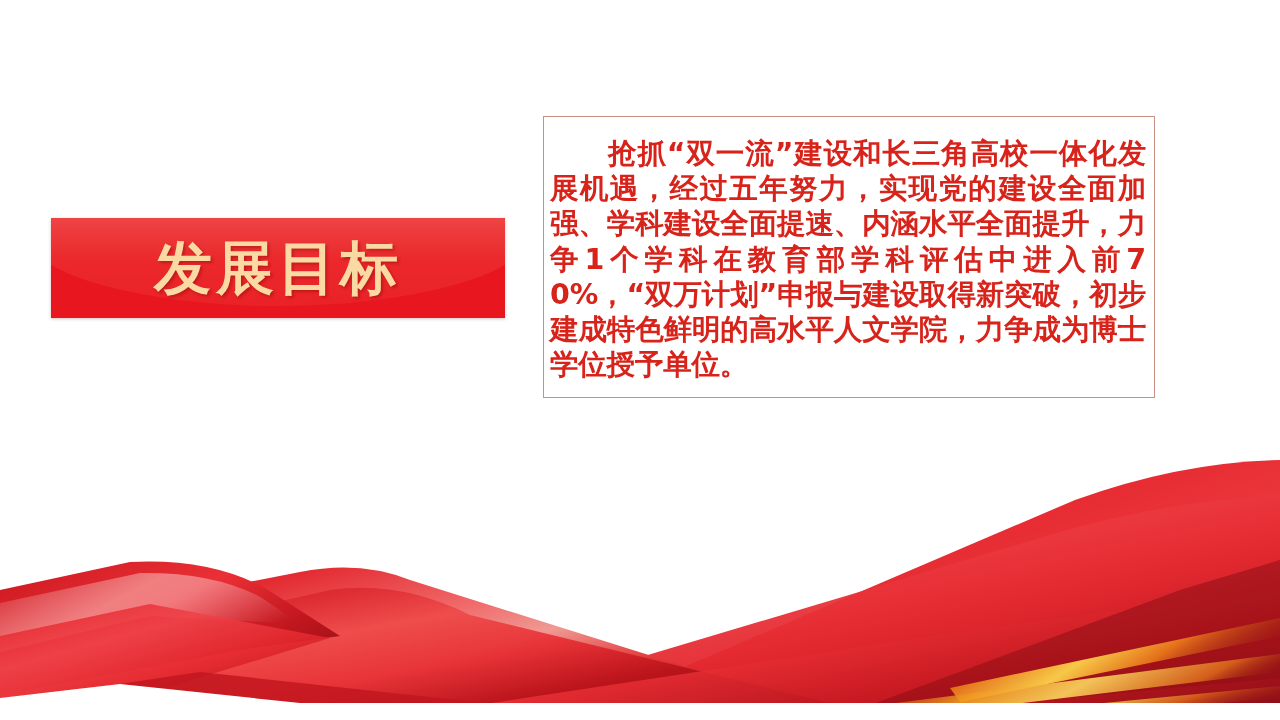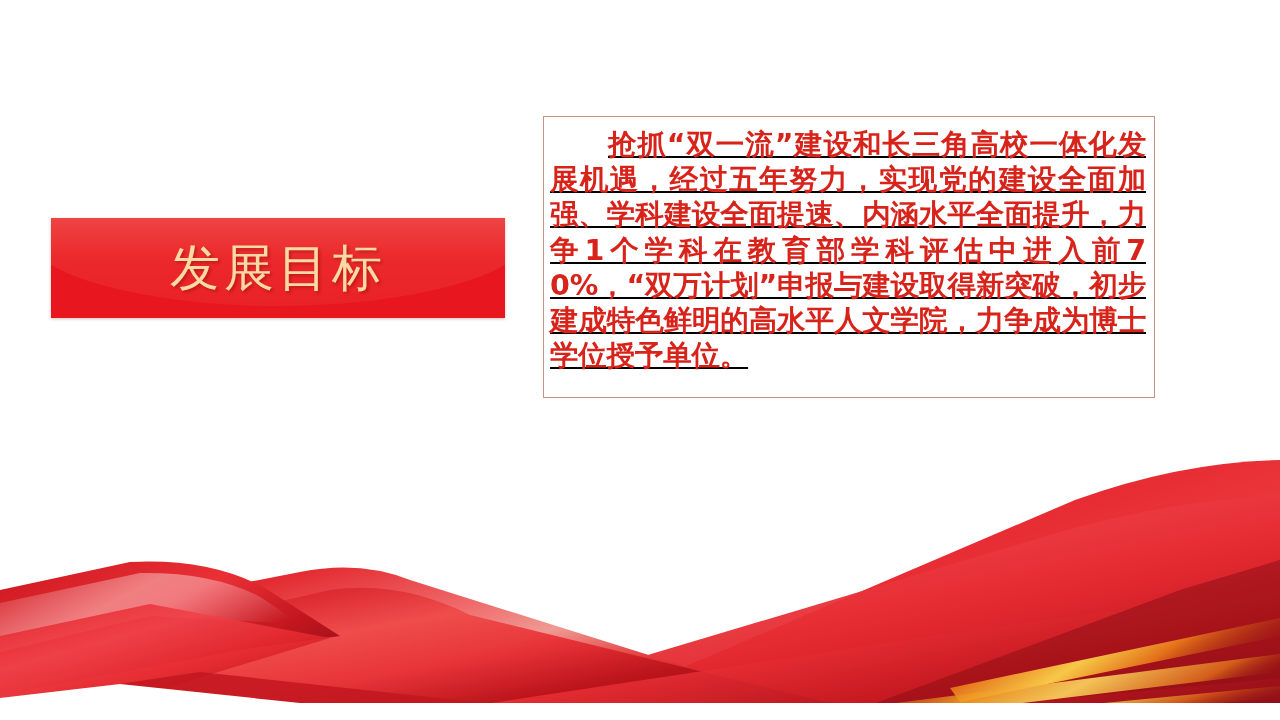--- a/index.html
+++ b/index.html
@@ -49,38 +49,37 @@
     left:0; top:0; right:0; bottom:0;
     background:linear-gradient(180deg,rgba(255,255,255,0.10) 0%,rgba(255,255,255,0.00) 42%);
   }
   #banner-title-text {
     position:absolute;
     left:0; top:0;
     width:100%; height:100%;
     display:flex;
     align-items:center;
     justify-content:center;
-    font-size:50px;
-    font-weight:normal;
+    font-size:58px;
+    font-weight:bold;
     letter-spacing:4px;
     color:#fbd9a2;
     text-shadow:2px 2px 3px rgba(130,8,8,0.40);
     white-space:nowrap;
     line-height:1;
   }
 
   
   #content-box {
     position:absolute;
     left:543px; top:116px;
     width:612px; height:282px;
     border:1.5px solid #c99083;
     background:transparent;
-    padding:10px 8px 6px 6px;
-    text-decoration:underline;
+    padding:19px 8px 6px 6px;
   }
   #content-paragraph {
     margin:0;
     font-size:28.5px;
     line-height:35.2px;
     color:#d8231b;
     font-weight:bold;
     text-indent:58px;
     letter-spacing:-0.2px;
     text-align:justify;

